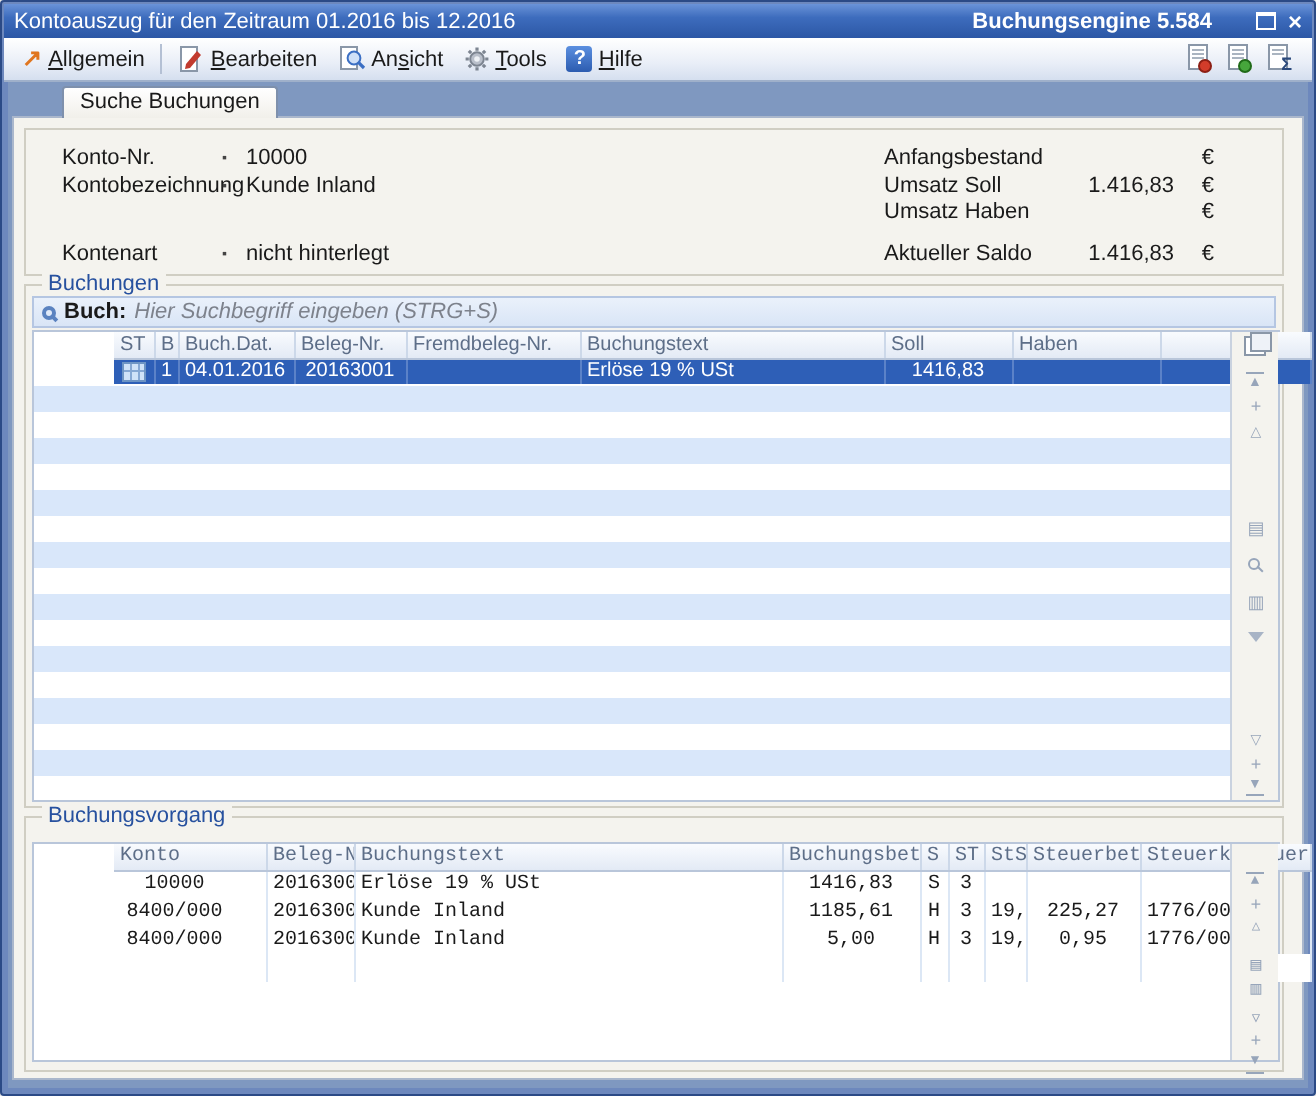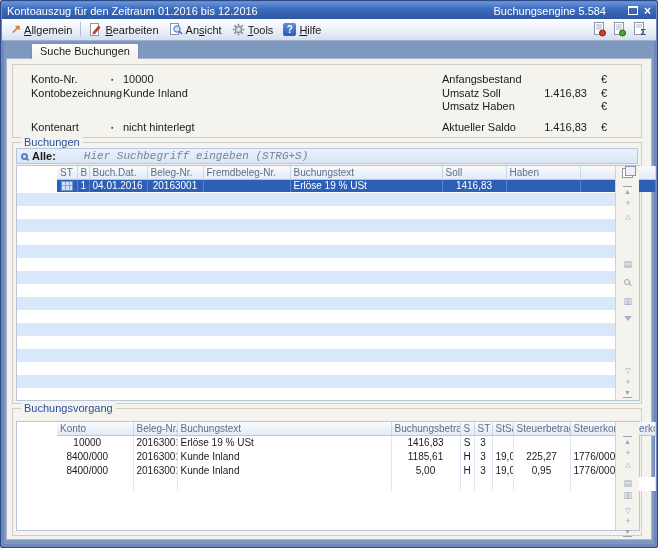--- a/index.html
+++ b/index.html
@@ -6,21 +6,21 @@
   html,body { width:658px; height:548px; }
   body { font-family:"Liberation Sans", sans-serif; font-size:11px; color:#1a1a1a; background:#e8e8e8; }
   .window { position:absolute; left:0; top:0; width:658px; height:548px;
     background:#6d88bd; border:1px solid #2b4a86; border-radius:2px; overflow:hidden; }
 
   
   .titlebar { position:absolute; left:1px; top:1px; right:1px; height:17px;
     background:linear-gradient(180deg,#6a93d8 0%, #3d6cbd 40%, #2c57a5 100%);
     display:flex; align-items:center; padding:0 5px; color:#fff; }
   .titlebar .title { font-weight:normal; font-size:11px; flex:1; white-space:nowrap; }
-  .titlebar .engine { font-weight:normal; font-size:11px; margin-right:22px; }
+  .titlebar .engine { font-weight:bold; font-size:11px; margin-right:22px; }
   .winbtns { display:flex; align-items:center; gap:6px; }
   .btn-restore { width:10px; height:9px; border:1px solid #fff; border-top:2px solid #fff; display:inline-block; }
   .btn-close { color:#fff; font-weight:bold; font-size:12px; line-height:10px; }
 
   
   .toolbar { position:absolute; left:1px; top:18px; right:1px; height:22px;
     background:linear-gradient(180deg,#ffffff 0%, #e9eef7 60%, #d5dfef 100%);
     border-bottom:1px solid #9fb0ca; display:flex; align-items:center; padding:0 4px; }
   .mi { display:inline-flex; align-items:center; gap:3px; padding:2px 5px; cursor:default; }
   .mi u { text-decoration:underline; }
@@ -57,27 +57,27 @@
 
   
   .searchrow { position:absolute; left:3px; top:5px; width:622px; height:16px;
     background:linear-gradient(#eaf1fb,#d9e5f6); border:1px solid #b5c6e2;
     display:flex; align-items:center; padding:0 4px; gap:4px; }
   .mag { width:7px; height:7px; border:2px solid #5b83c0; border-radius:50%; position:relative; display:inline-block; }
   .mag::after { content:""; position:absolute; width:4px; height:2px; background:#5b83c0;
     transform:rotate(45deg); right:-3px; bottom:-2px; }
   .searchrow .slabel { font-weight:bold; }
   .searchrow input { flex:1; border:none; background:transparent; outline:none;
-    font-family:Liberation Mono, monospace; font-size:11px; font-style:italic; color:#555;margin-left:24px; }
+    font-family:Liberation Sans, sans-serif; font-size:11px; font-style:italic; color:#555; }
   .searchrow input::placeholder { color:#7d828c; font-style:italic; opacity:1; }
 
   
   .gridwrap { position:absolute; left:3px; background:#fff; border:1px solid #b9c6da; }
   #gb-buch .gridwrap { top:22px; width:624px; height:236px; }
-  #gb-vorg .gridwrap { top:12px; width:624px; height:110px; }
+  #gb-vorg .gridwrap { top:12px; width:624px; height:110px;font-family:Liberation Mono, monospace; }
   table.grid { border-collapse:collapse; table-layout:fixed; width:598px;margin-left:40px; }
   table.grid th { background:linear-gradient(#f9fbfe,#e3eaf5); color:#5d6e88; font-weight:normal;
     font-size:10px; text-align:left; height:13px; padding:0 3px; border-right:1px solid #ccd8e9;
     border-bottom:1px solid #b9c6da; overflow:hidden; white-space:nowrap; }
   table.grid td { height:13px; padding:0 3px; font-size:10px; overflow:hidden; white-space:nowrap;
     border-right:1px solid #dce7f5; }
   tr.sel td { background:#2e5fb7; color:#fff; border-right:1px solid #5b82c8; }
   .t-r { text-align:center; } .t-c { text-align:center; }
   #gb-vorg td { height:14px; }
   tr.fillrow td { height:53px; background:#fff; }
@@ -226,21 +226,21 @@
         </div>
         <div class="jr" style="top:56px">
           <span>Aktueller Saldo</span><span class="jrvalue">1.416,83</span><span class="jreuro">€</span>
         </div>
       </div>
 
       <div class="gb" id="gb-buch">
         <span class="legend">Buchungen</span>
         <div class="searchrow">
           <span class="mag"></span>
-          <span class="slabel">Alle:</span>
+          <span class="slabel">Buch:</span>
           <input type="text" placeholder="Hier Suchbegriff eingeben (STRG+S)" style="">
         </div>
         <div class="gridwrap">
           <table class="grid">
             <colgroup>
               <col style="width:20px">
                 <col style="width:12px">
                 <col style="width:58px">
                 <col style="width:56px">
               <col style="width:87px">

